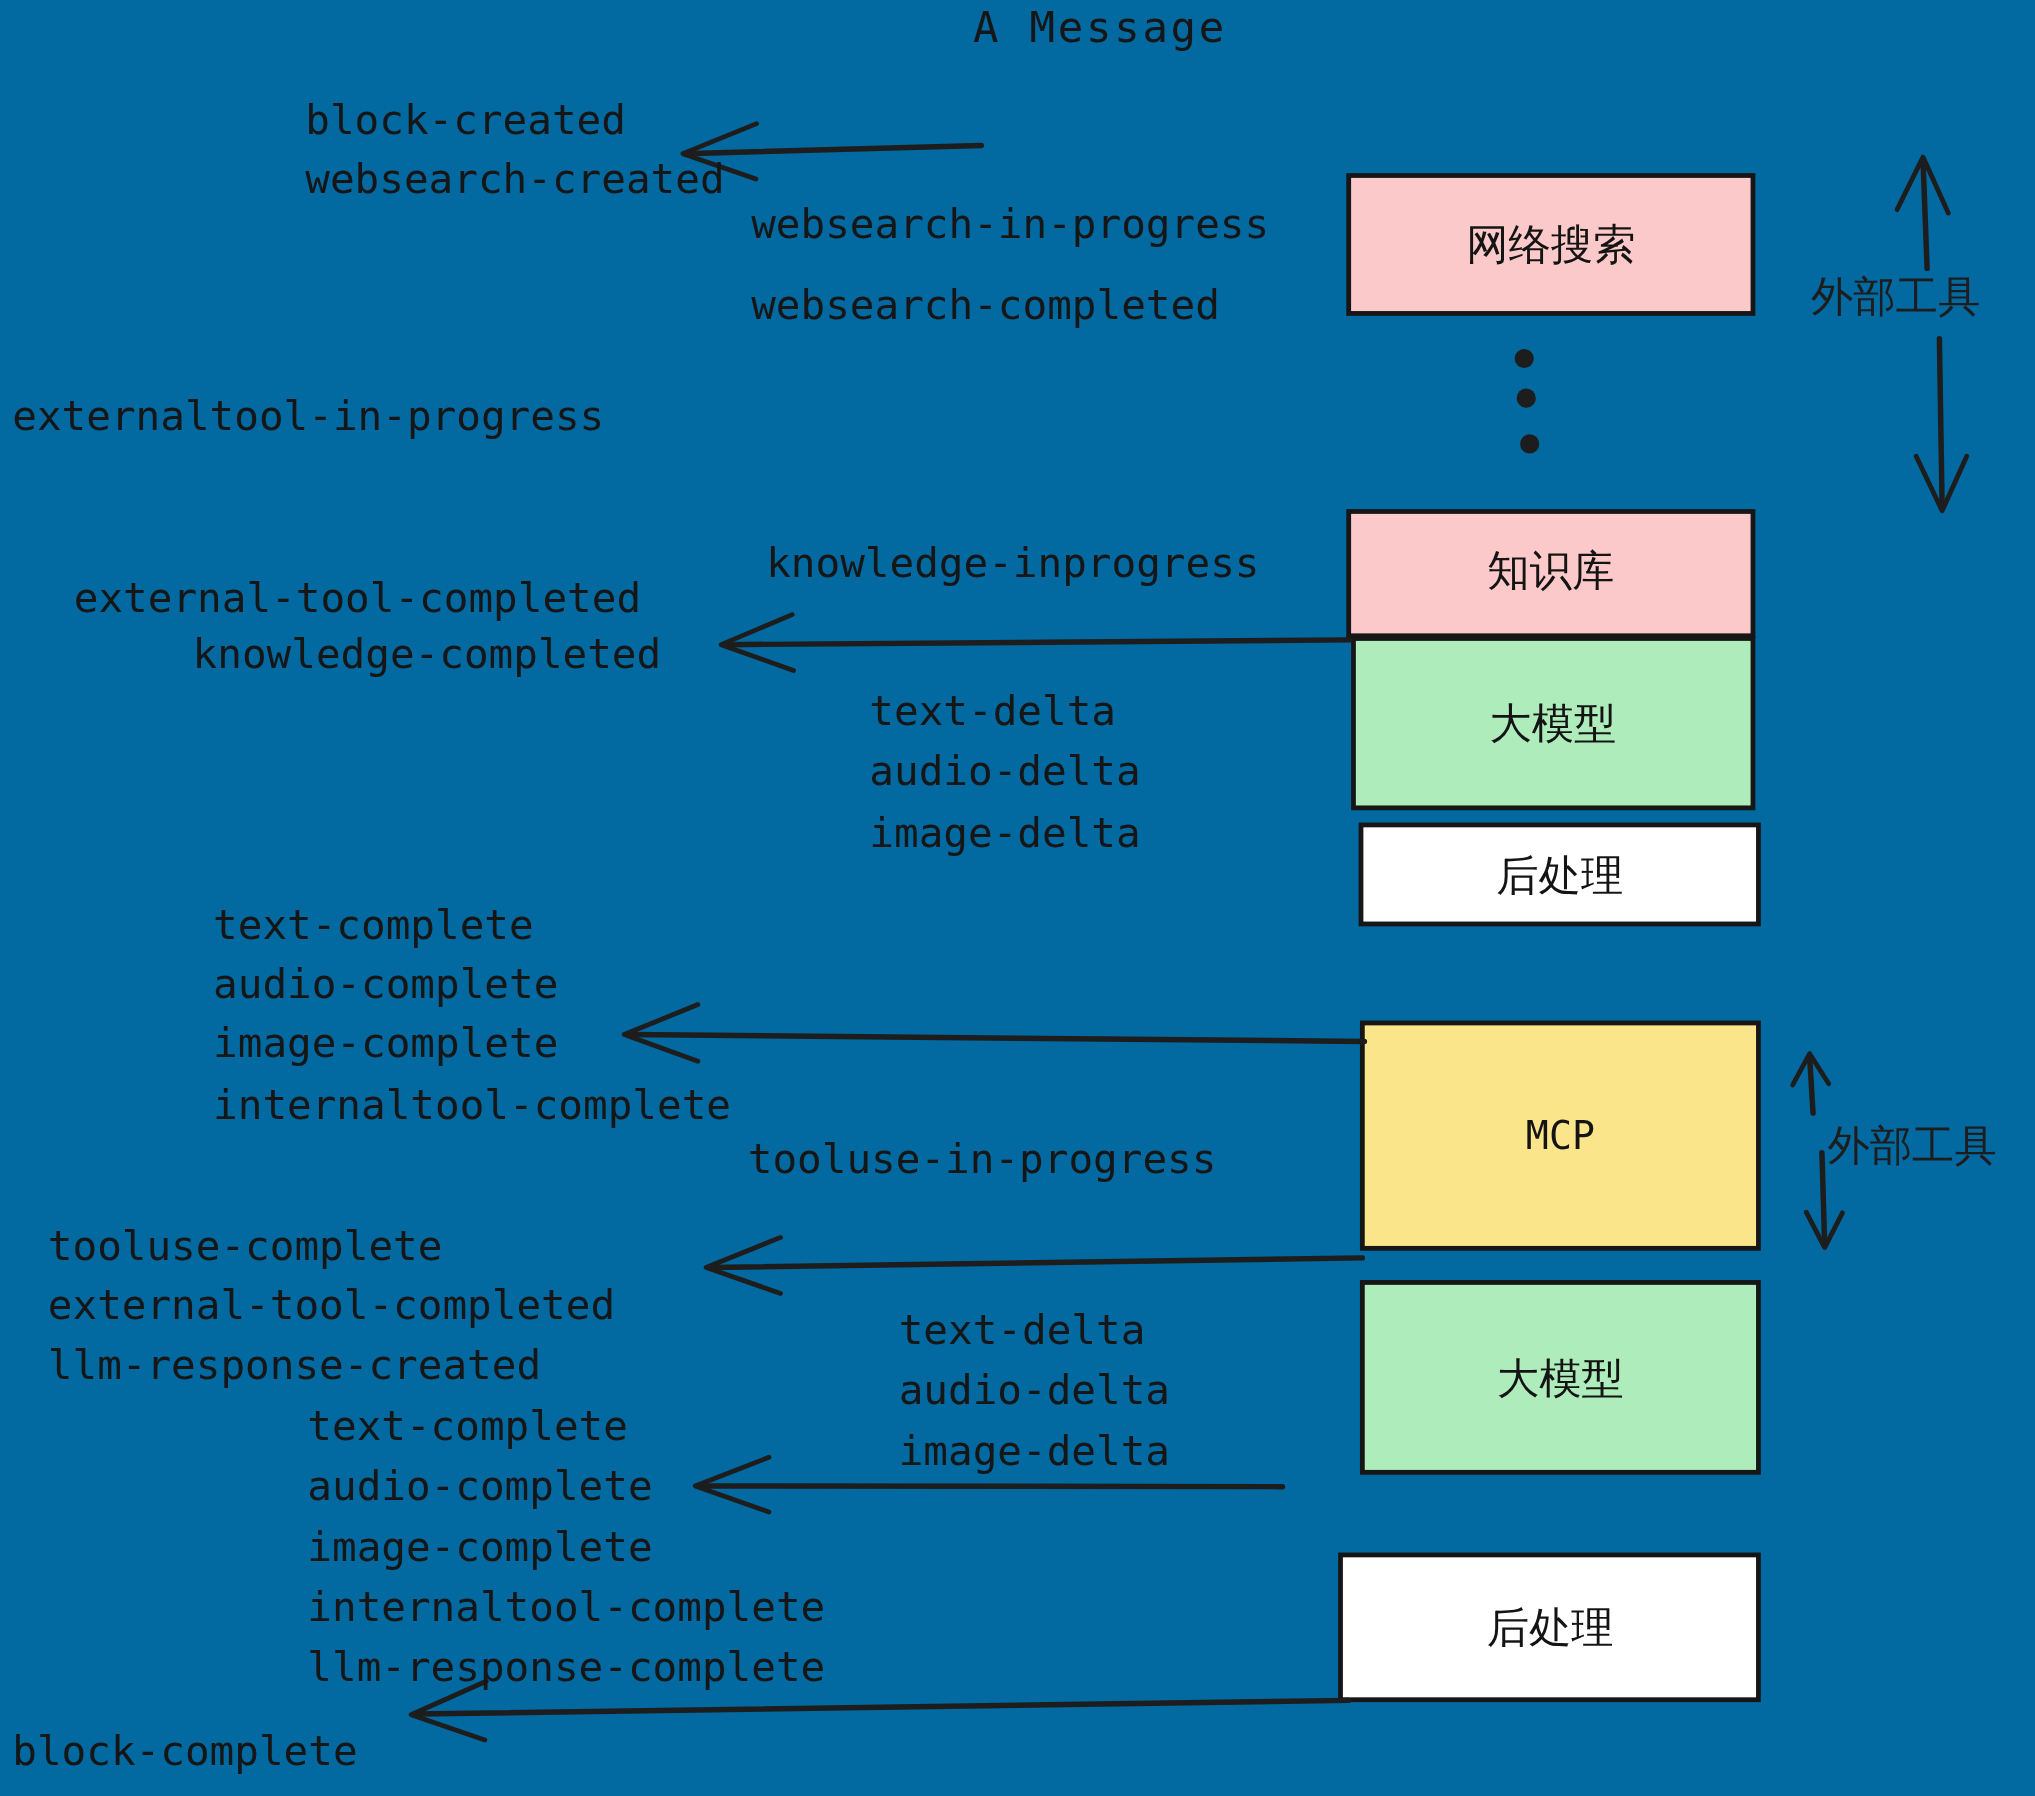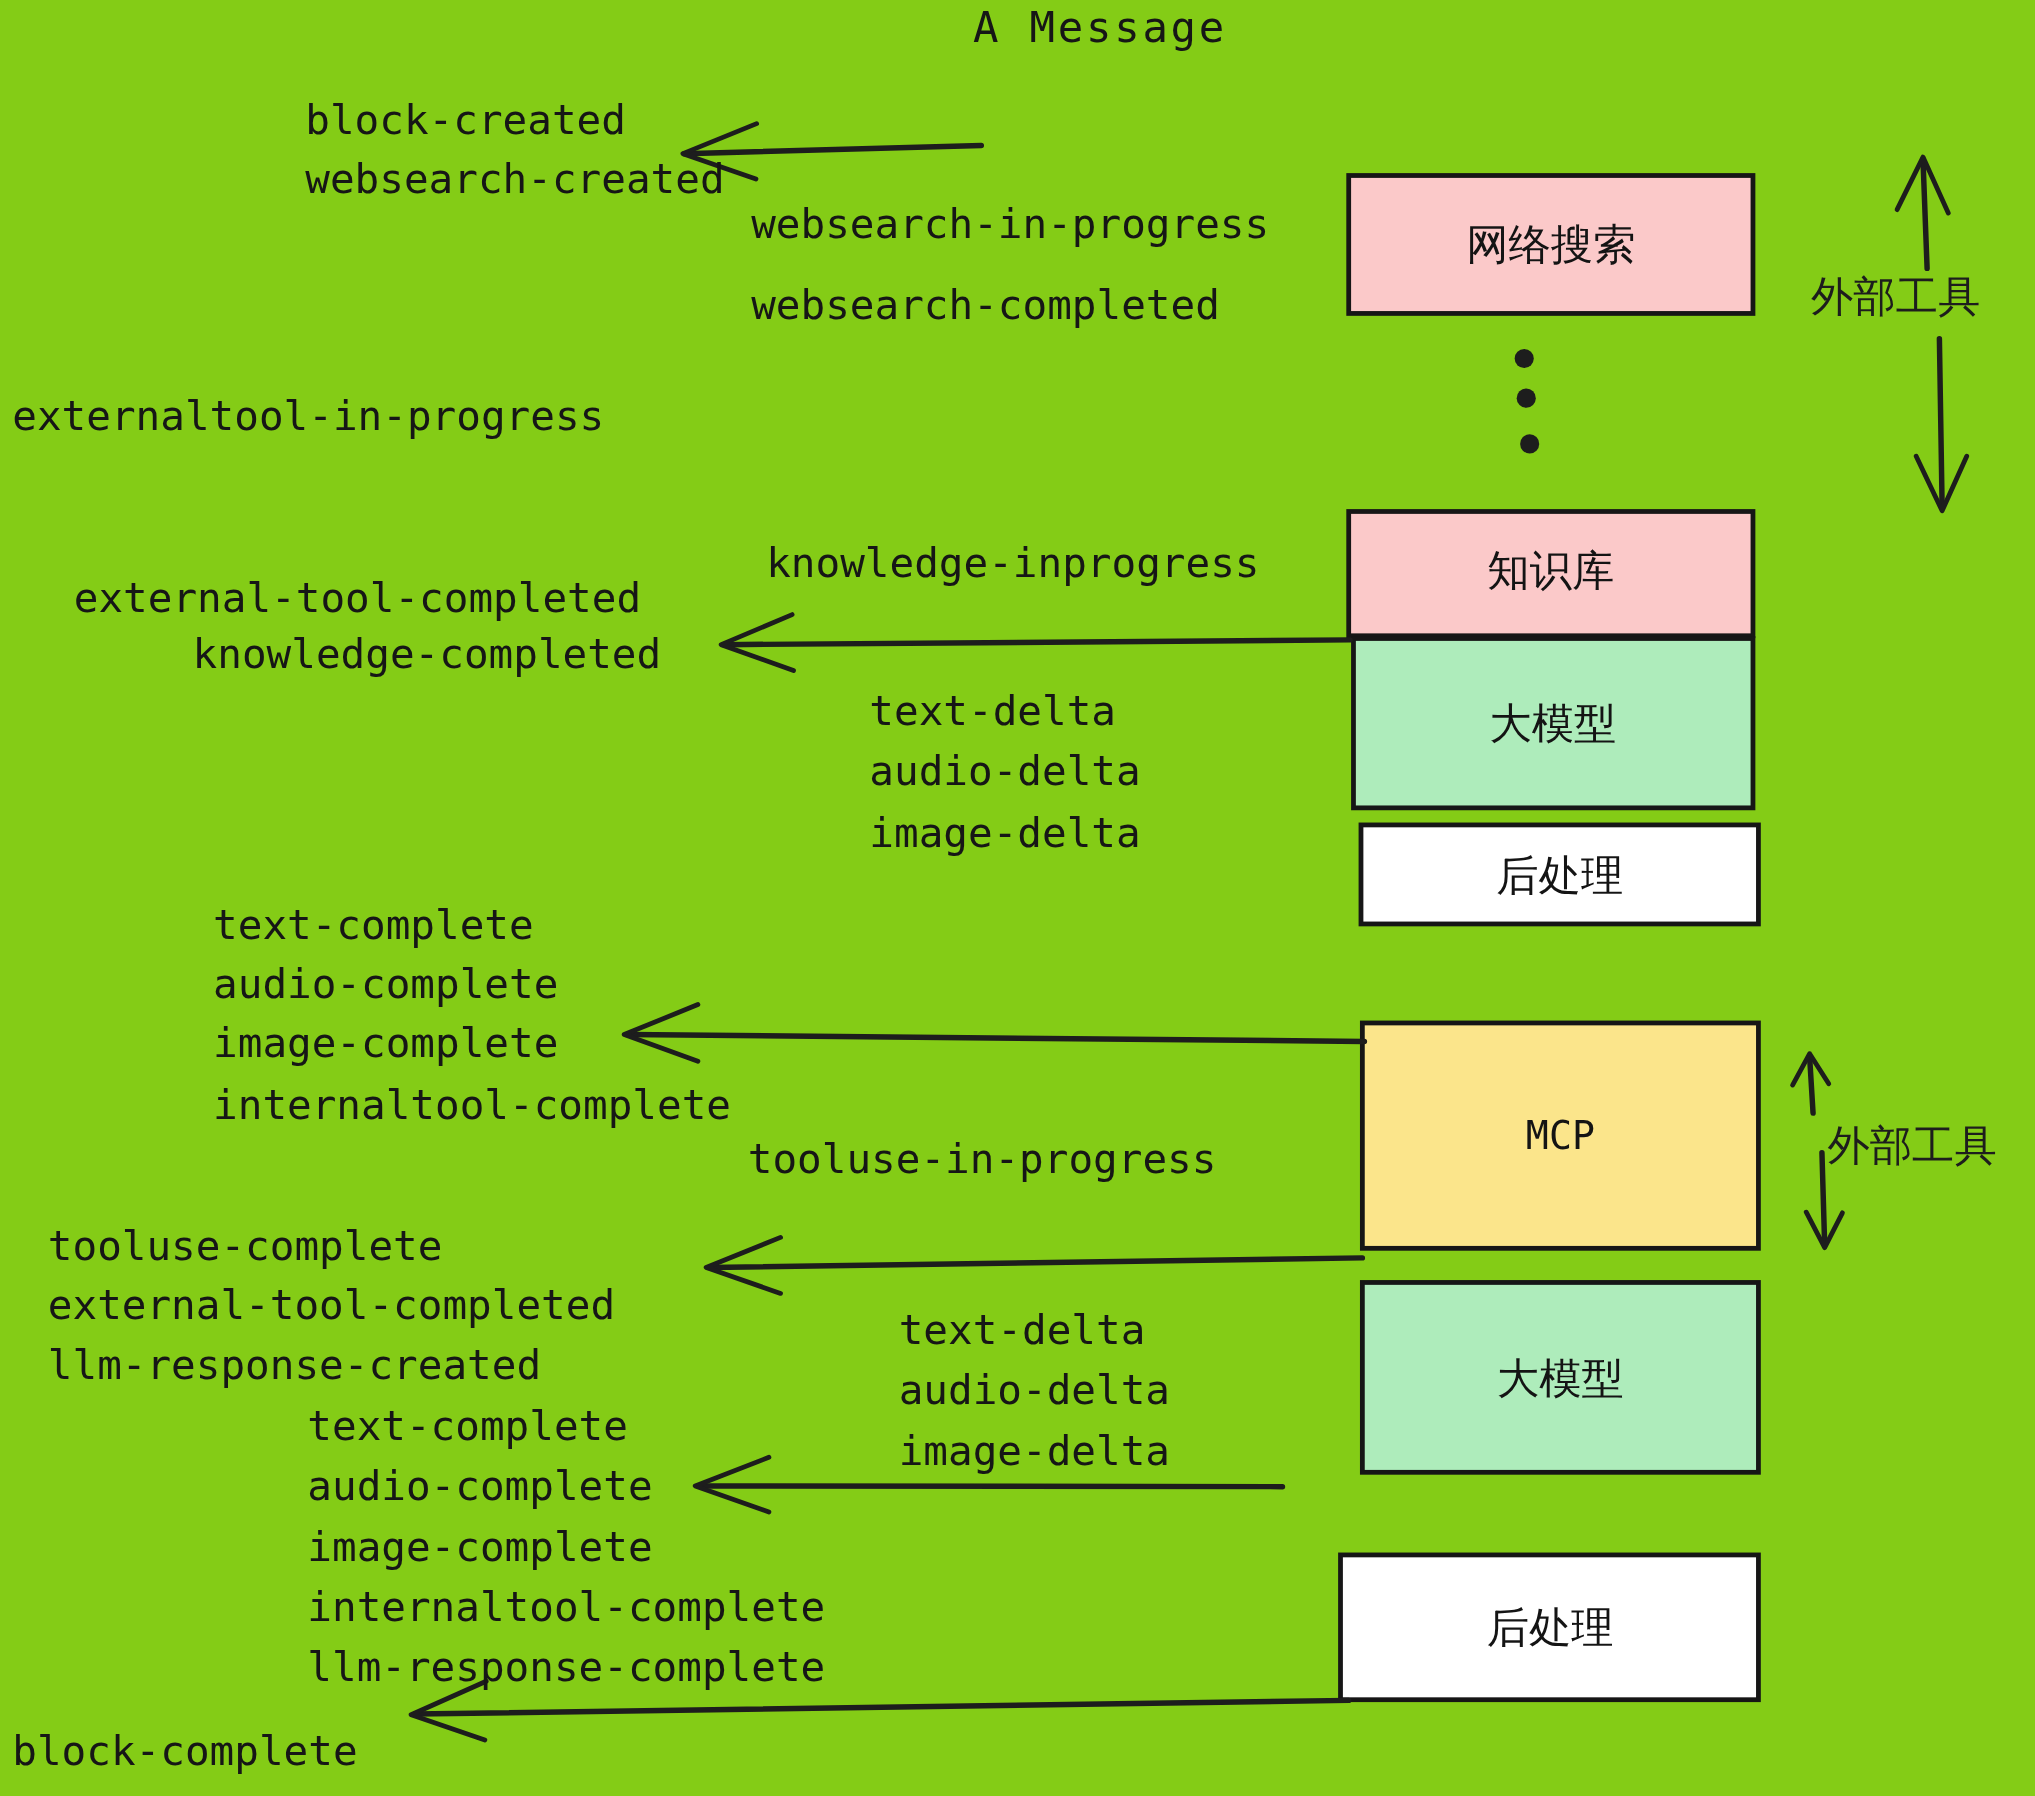--- a/index.html
+++ b/index.html
@@ -1,21 +1,21 @@
 <!DOCTYPE html>
 <html style="font-size:11px"><head>
 <meta charset="utf-8">
 <style>
   html,body{margin:0;padding:0;background:#ffffff;}
   body{
     width:2035px;height:1796px;overflow:hidden;
     font-family:"DejaVu Sans Mono",monospace;
     -webkit-font-smoothing:antialiased;
   }
-  #stage{position:relative;width:2035px;height:1796px;background:#84cc16;}
+  #stage{position:relative;width:2035px;height:1796px;background:#0369a1;}
   svg#diagram{position:absolute;left:0;top:0;width:2035px;height:1796px;}
 
   .evt{
     font-family:"DejaVu Sans Mono","Liberation Mono",monospace;
     font-size:60px;
     fill:#161616;
     letter-spacing:0px;
     white-space:pre;
   }
   .title{

